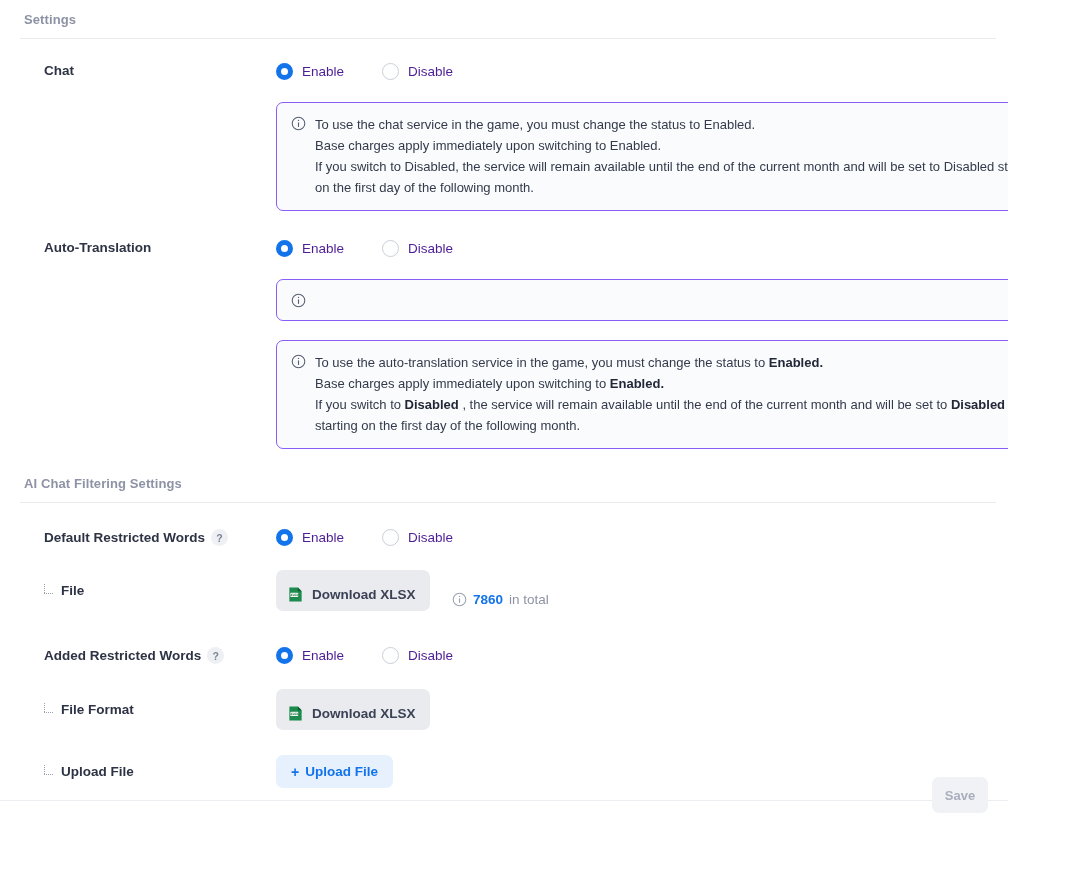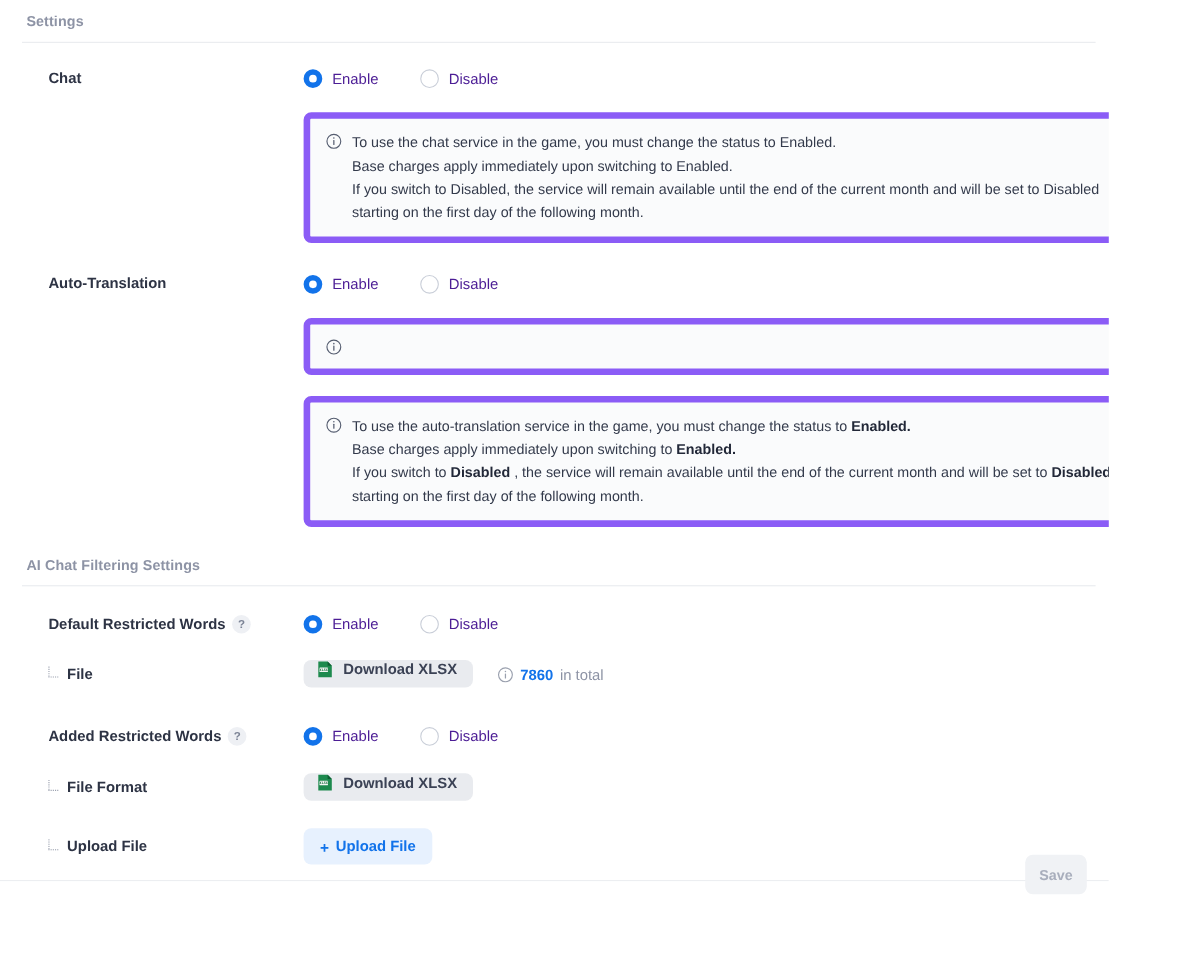--- a/index.html
+++ b/index.html
@@ -105,21 +105,21 @@
     border: 5px solid #1273ea;
     background: #fff;
   }
   .radio-label {
     font-size: 13.5px;
     color: #4c1d95;
   }
 
   
   .infobox {
-    border: 6px solid #8b5cf6;
+    border: 1px solid #8b5cf6;
     background: #fafbfc;
     border-radius: 7px;
     padding: 11px 14px 12px 14px;
     display: flex;
     gap: 9px;
     width: 782px;
   }
   .info-icon {
     flex: 0 0 15px;
     width: 15px; height: 15px;
@@ -134,21 +134,21 @@
   .infobox-text b { font-weight: bold; color: #222838; }
 
   
   .btn-download {
     display: inline-flex;
     align-items: center;
     gap: 8px;
     background: #e9ebef;
     border: none;
     border-radius: 7px;
-    padding: 0 14px 8px 11px;
+    padding: 16px 14px 8px 11px;
     font-size: 13.5px;
     font-weight: bold;
     color: #3b4255;
     cursor: pointer;
     font-family: inherit;
   }
   .btn-upload {
     display: inline-flex;
     align-items: center;
     gap: 6px;

